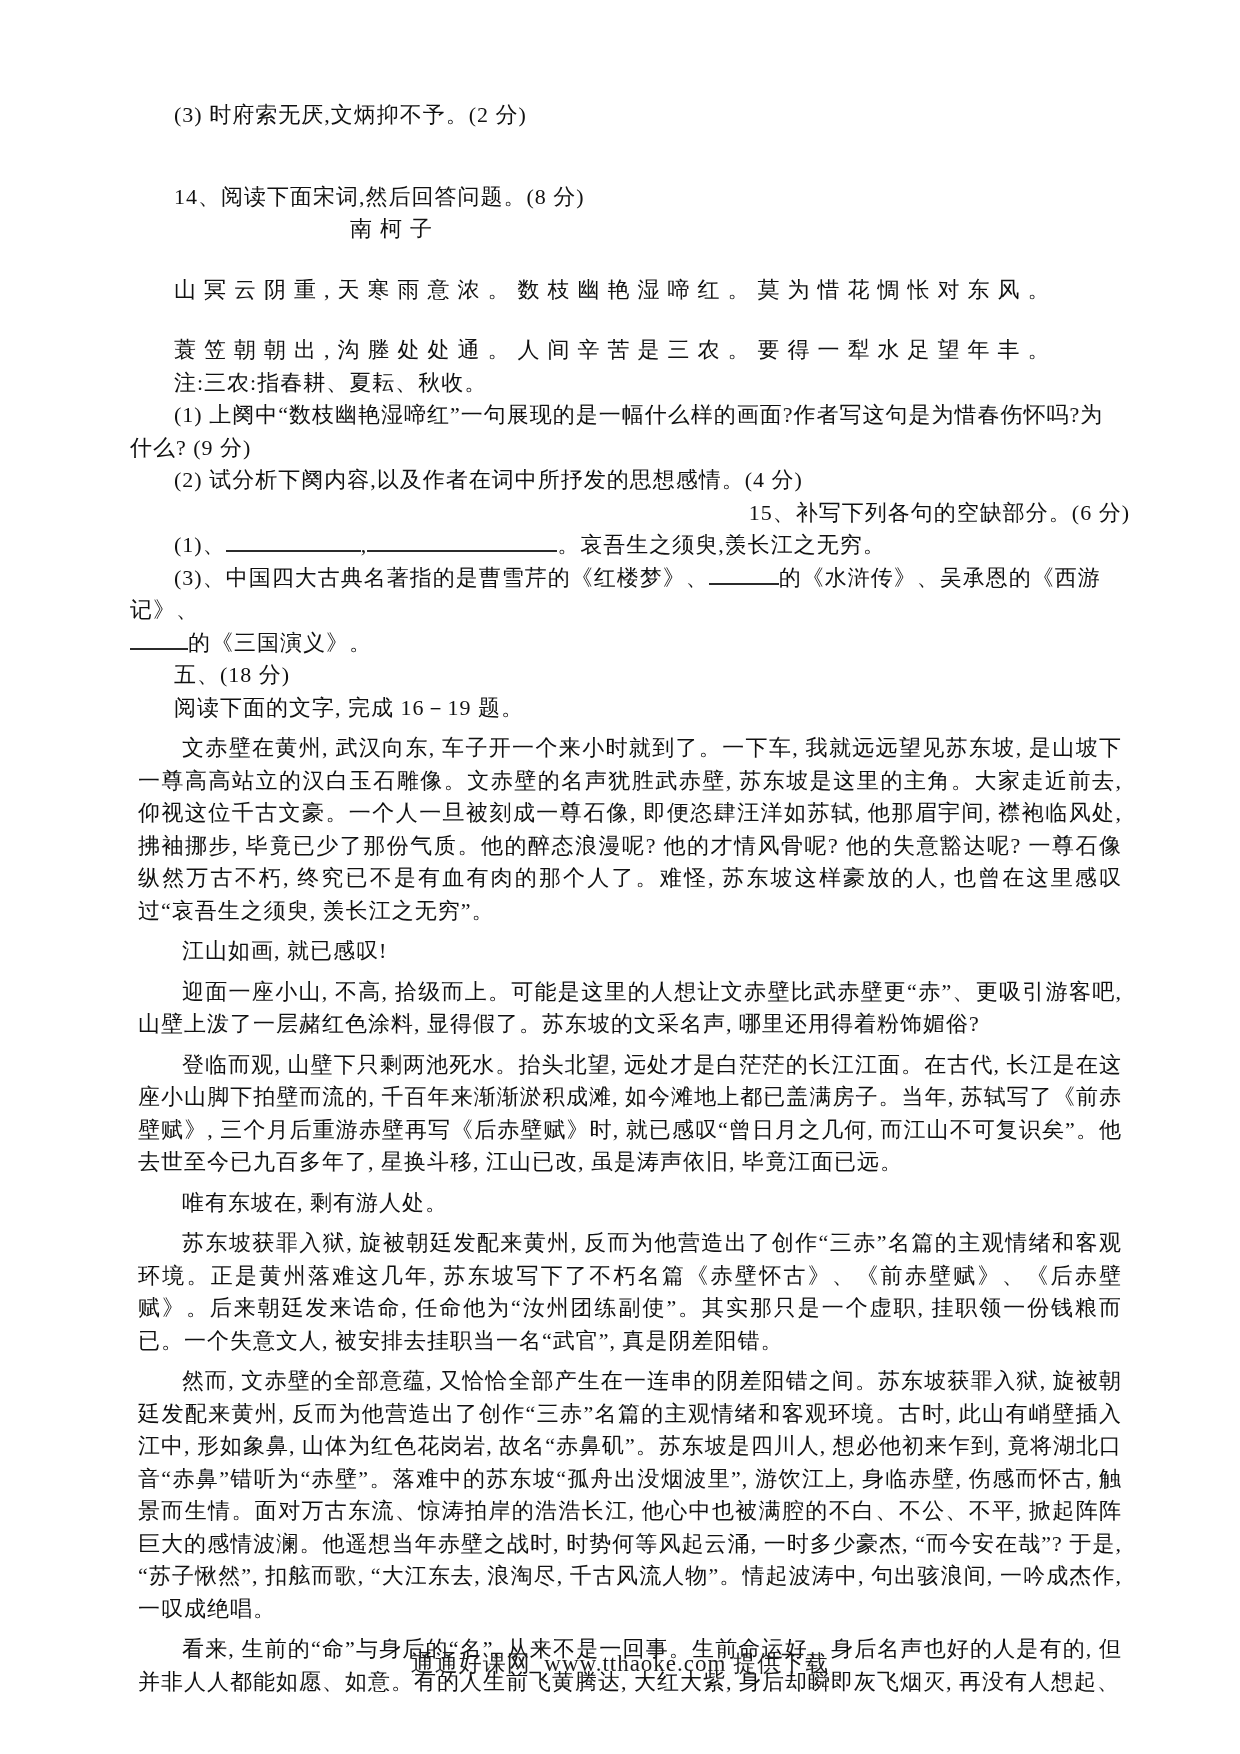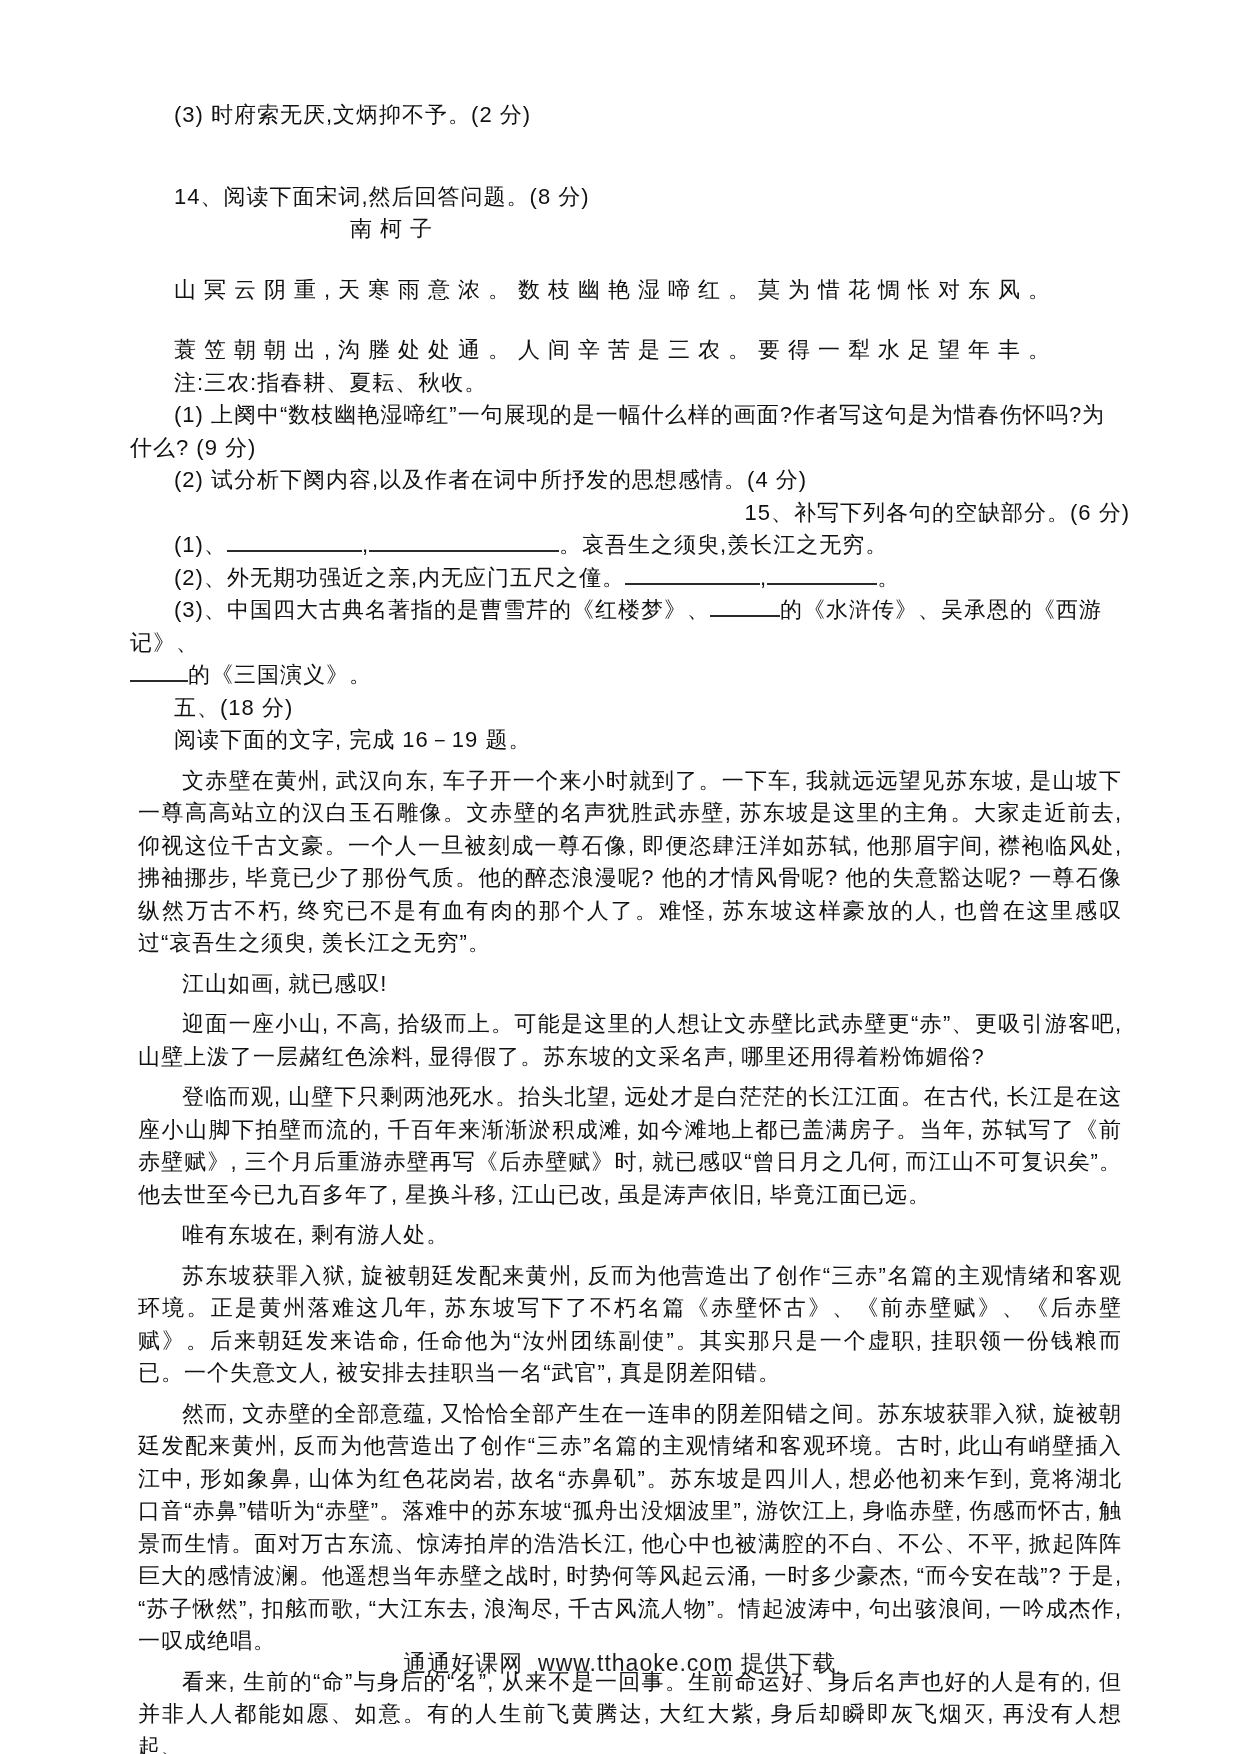--- a/index.html
+++ b/index.html
@@ -3,21 +3,21 @@
 <meta charset="utf-8">
 <style>
   html, body { margin: 0; padding: 0; background: #9a9a9a; }
   .page {
     position: relative;
     width: 1240px;
     height: 1754px;
     margin: 0 auto;
     background: #ffffff;
     overflow: hidden;
-    font-family: Liberation Sans, sans-serif;
+    font-family: Liberation Serif, serif;
     color: #111;
   }
   .content {
     position: absolute;
     left: 130px;
     top: 99px;
     width: 1000px;
     font-size: 22px;
     line-height: 32.5px;
     letter-spacing: 1px;
@@ -67,21 +67,20 @@
     <p class="line ind2 poem">蓑笠朝朝出,沟塍处处通。人间辛苦是三农。要得一犁水足望年丰。</p>
     <p class="line ind2">注:三农:指春耕、夏耘、秋收。</p>
     <p class="line ind2">(1) 上阕中“数枝幽艳湿啼红”一句展现的是一幅什么样的画面?作者写这句是为惜春伤怀吗?为</p>
     <p class="line">什么? (9 分)</p>
     <p class="line ind2">(2) 试分析下阕内容,以及作者在词中所抒发的思想感情。(4 分)</p>
 
     <p class="line ind2b">15、补写下列各句的空缺部分。(6 分)</p>
 
     <p class="line ind2"><span>(1)、</span><span class="blank w135"></span><span>,</span><span class="blank w190"></span><span>。哀吾生之须臾,羡长江之无穷。</span></p>
 
-    <p class="line ind2"><span>(2)、外无期功强近之亲,内无应门五尺之僮。</span><span class="blank w135"></span><span>,</span><span class="blank w110"></span><span>。</span></p>
 
     <p class="line ind2"><span>(3)、中国四大古典名著指的是曹雪芹的《红楼梦》、</span><span class="blank w70"></span><span>的《水浒传》、吴承恩的《西游记》、</span></p>
 
     <p class="line"><span class="blank w58"></span><span>的《三国演义》。</span></p>
 
     <p class="line ind2">五、(18 分)</p>
     <p class="line ind2">阅读下面的文字, 完成 16－19 题。</p>
 
 
     <p class="essay-para">文赤壁在黄州, 武汉向东, 车子开一个来小时就到了。一下车, 我就远远望见苏东坡, 是山坡下一尊高高站立的汉白玉石雕像。文赤壁的名声犹胜武赤壁, 苏东坡是这里的主角。大家走近前去, 仰视这位千古文豪。一个人一旦被刻成一尊石像, 即便恣肆汪洋如苏轼, 他那眉宇间, 襟袍临风处, 拂袖挪步, 毕竟已少了那份气质。他的醉态浪漫呢? 他的才情风骨呢? 他的失意豁达呢? 一尊石像纵然万古不朽, 终究已不是有血有肉的那个人了。难怪, 苏东坡这样豪放的人, 也曾在这里感叹过“哀吾生之须臾, 羡长江之无穷”。</p>

